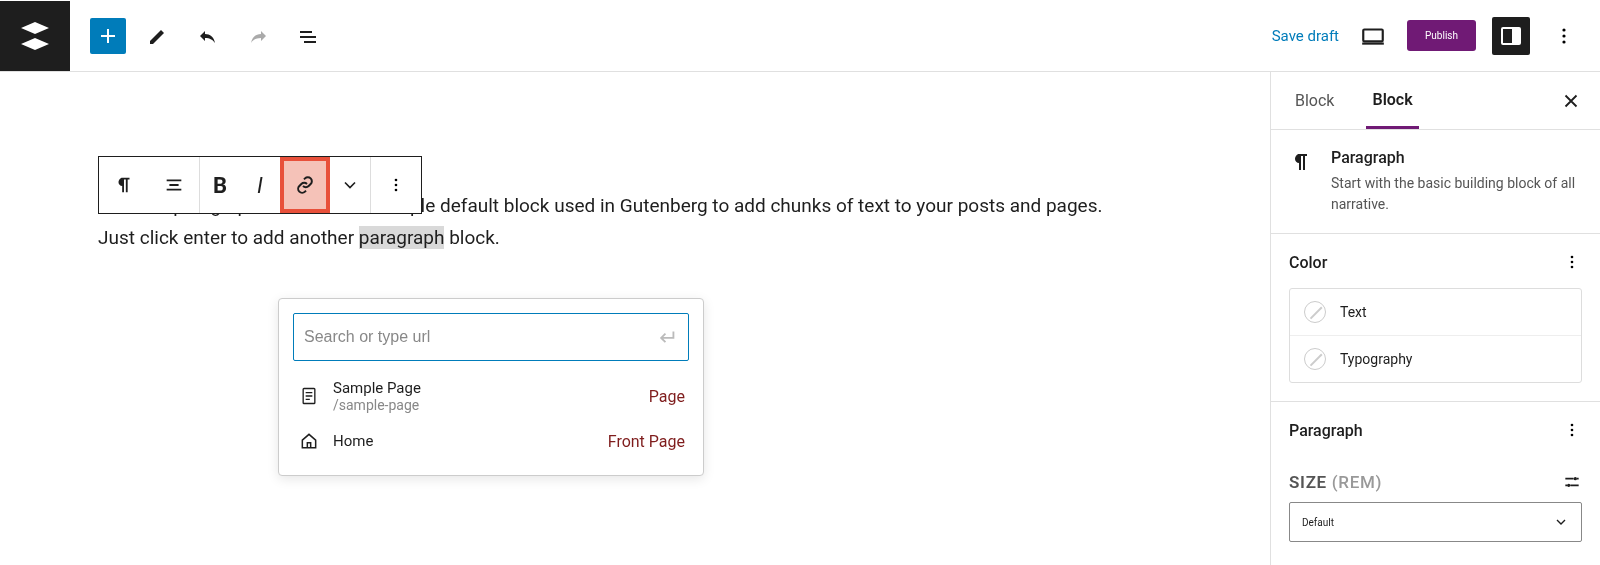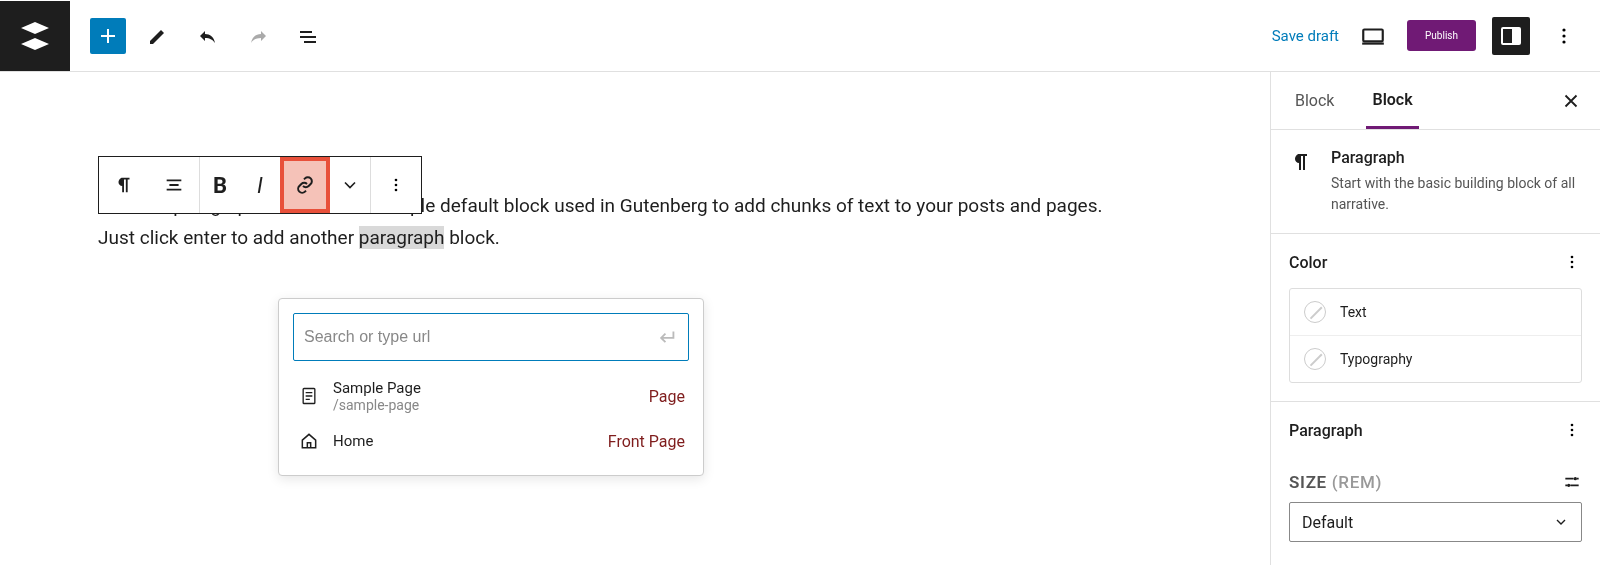--- a/index.html
+++ b/index.html
@@ -63,21 +63,21 @@
 .panel-label { font-size: 16px; font-weight: 500; }
 
 .color-box { border: 1px solid #ddd; border-radius: 3px; margin-top: 16px; }
 .color-row { display: flex; align-items: center; padding: 12px 14px; cursor: pointer; }
 .color-row + .color-row { border-top: 1px solid #eee; }
 .color-swatch { width: 22px; height: 22px; border-radius: 50%; border: 1px solid #ccc; margin-right: 14px; position: relative; background: #fff; }
 .color-swatch::after { content:""; position:absolute; left:3px; top:10px; width:16px; height:1.5px; background:#ccc; transform: rotate(-45deg);}
 
 .size-label { font-size: 17px; font-weight: 600; letter-spacing: .04em; color: #555; margin-top: 14px; text-transform: uppercase; }
 .size-label .unit { color: #999; font-weight: 500; }
-.size-select { margin-top: 10px; border: 1px solid #888; border-radius: 2px; height: 40px; display: flex; align-items: center; padding: 0 12px; font-size: 16px; justify-content: space-between; cursor: pointer; }
+.size-select { margin-top: 10px; border: 1px solid #888; border-radius: 2px; height: 40px; display: flex; align-items: center; padding: 0 12px; font-size: 10px; justify-content: space-between; cursor: pointer; }
 
 svg { display: block; }
 </style>
 </head>
 <body>
 
 <div class="top-toolbar">
   <div class="logo-box">
     <svg width="40" height="40" viewBox="0 0 40 40">
         <path d="M6 12 L20 6 L34 12 L20 18 Z M6 28 L20 22 L34 28 L20 34 Z" fill="#fff"></path>

